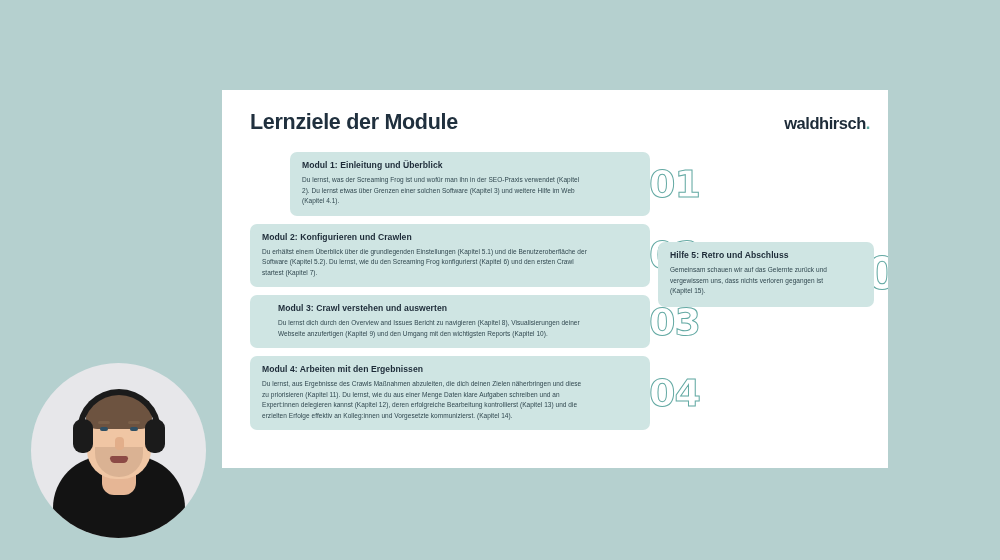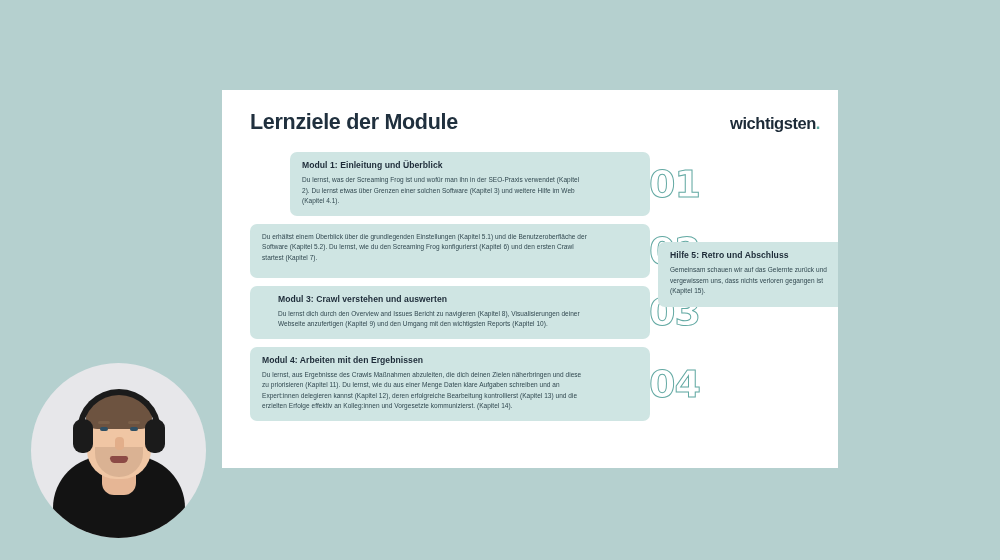--- a/index.html
+++ b/index.html
@@ -13,21 +13,21 @@
     background: #b5d0cf;
     font-family: "Liberation Sans", sans-serif;
     position: relative;
   }
 
   
   #slide {
     position: absolute;
     left: 222px;
     top: 90px;
-    width: 616px;
+    width: 666px;
     height: 378px;
     background: #ffffff;
     overflow: hidden;
   }
 
   #slide-title {
     position: absolute;
     left: 28px;
     top: 20px;
     font-size: 21.5px;
@@ -262,35 +262,36 @@
     border-radius: 4px;
   }
 </style>
 </head>
 <body>
 
 <div id="slide">
 
   <div id="slide-title">Lernziele der Module</div>
 
-  <div id="logo"><span>wichtigsten</span><span class="dot">.</span></div>
+  <div id="logo"><span>waldhirsch</span><span class="dot">.</span></div>
 
   <div id="left-col">
 
     <div class="module" id="module-1">
       <div class="numeral left-num">01</div>
       <div class="card">
         <div class="card-title">Modul 1: Einleitung und Überblick</div>
         <div class="card-body">Du lernst, was der Screaming Frog ist und wofür man ihn in der SEO-Praxis verwendet (Kapitel 2). Du lernst etwas über Grenzen einer solchen Software (Kapitel 3) und weitere Hilfe im Web (Kapitel 4.1).</div>
       </div>
     </div>
 
     <div class="module" id="module-2">
       <div class="numeral left-num">02</div>
       <div class="card">
+        <div class="card-title">Modul 2: Konfigurieren und Crawlen</div>
         <div class="card-body">Du erhältst einem Überblick über die grundlegenden Einstellungen (Kapitel 5.1) und die Benutzeroberfläche der Software (Kapitel 5.2). Du lernst, wie du den Screaming Frog konfigurierst (Kapitel 6) und den ersten Crawl startest (Kapitel 7).</div>
       </div>
     </div>
 
     <div class="module" id="module-3">
       <div class="numeral left-num">03</div>
       <div class="card">
         <div class="card-title">Modul 3: Crawl verstehen und auswerten</div>
         <div class="card-body">Du lernst dich durch den Overview and Issues Bericht zu navigieren (Kapitel 8), Visualisierungen deiner Webseite anzufertigen (Kapitel 9) und den Umgang mit den wichtigsten Reports (Kapitel 10).</div>
       </div>

